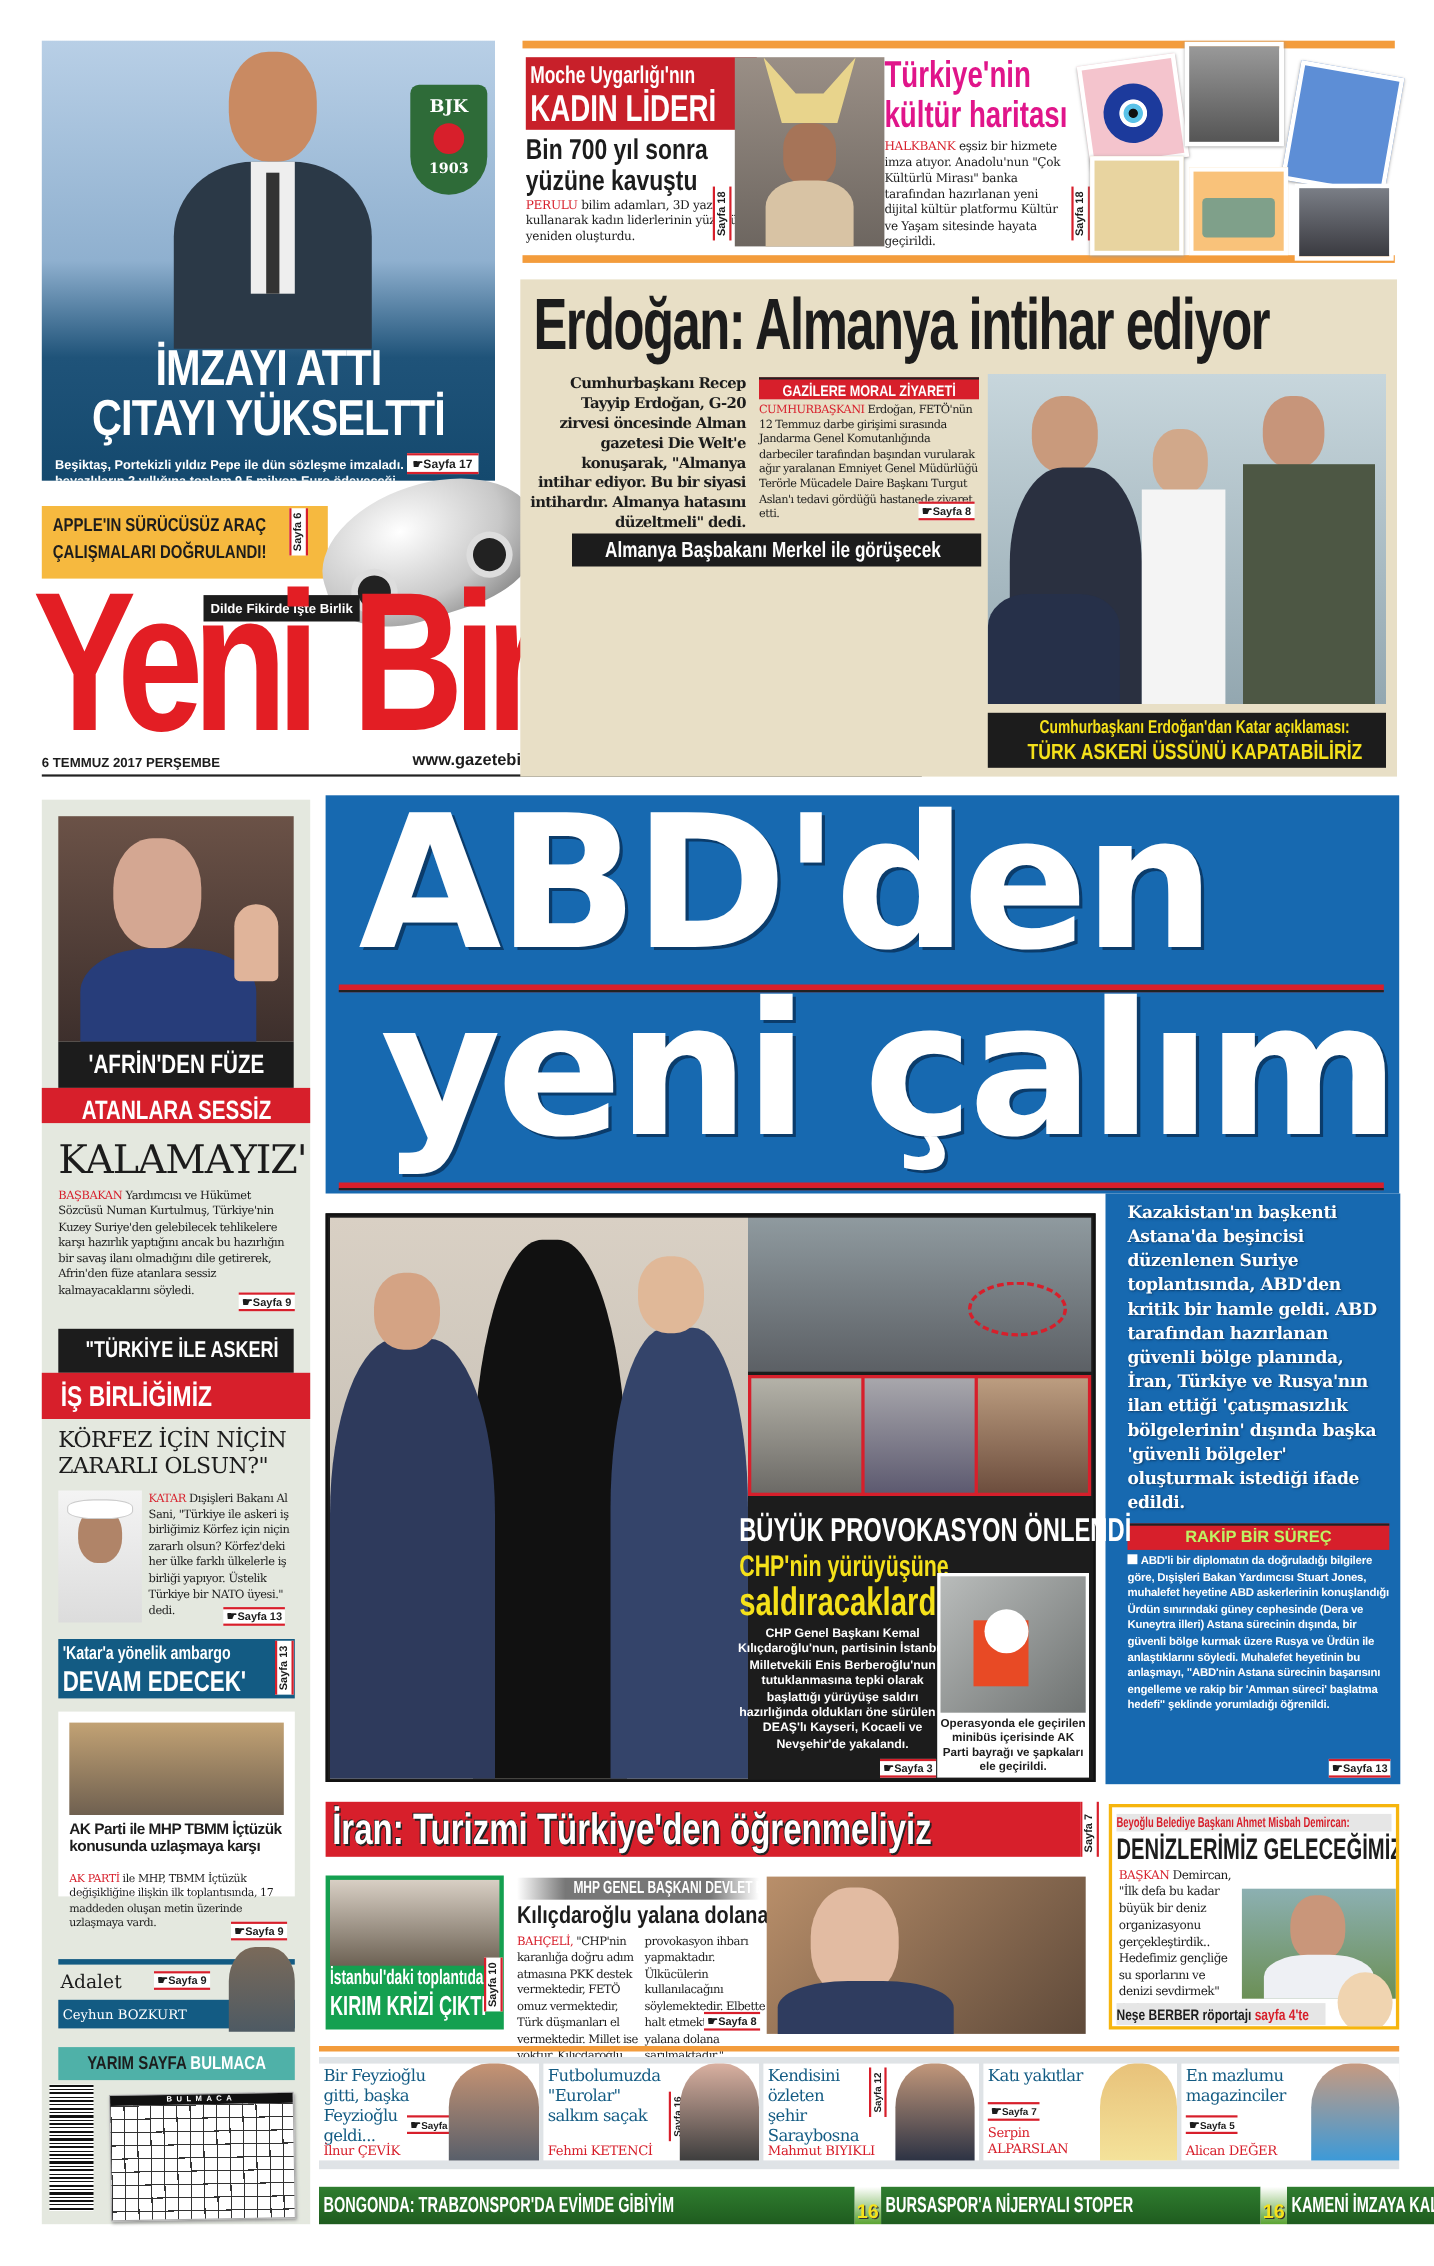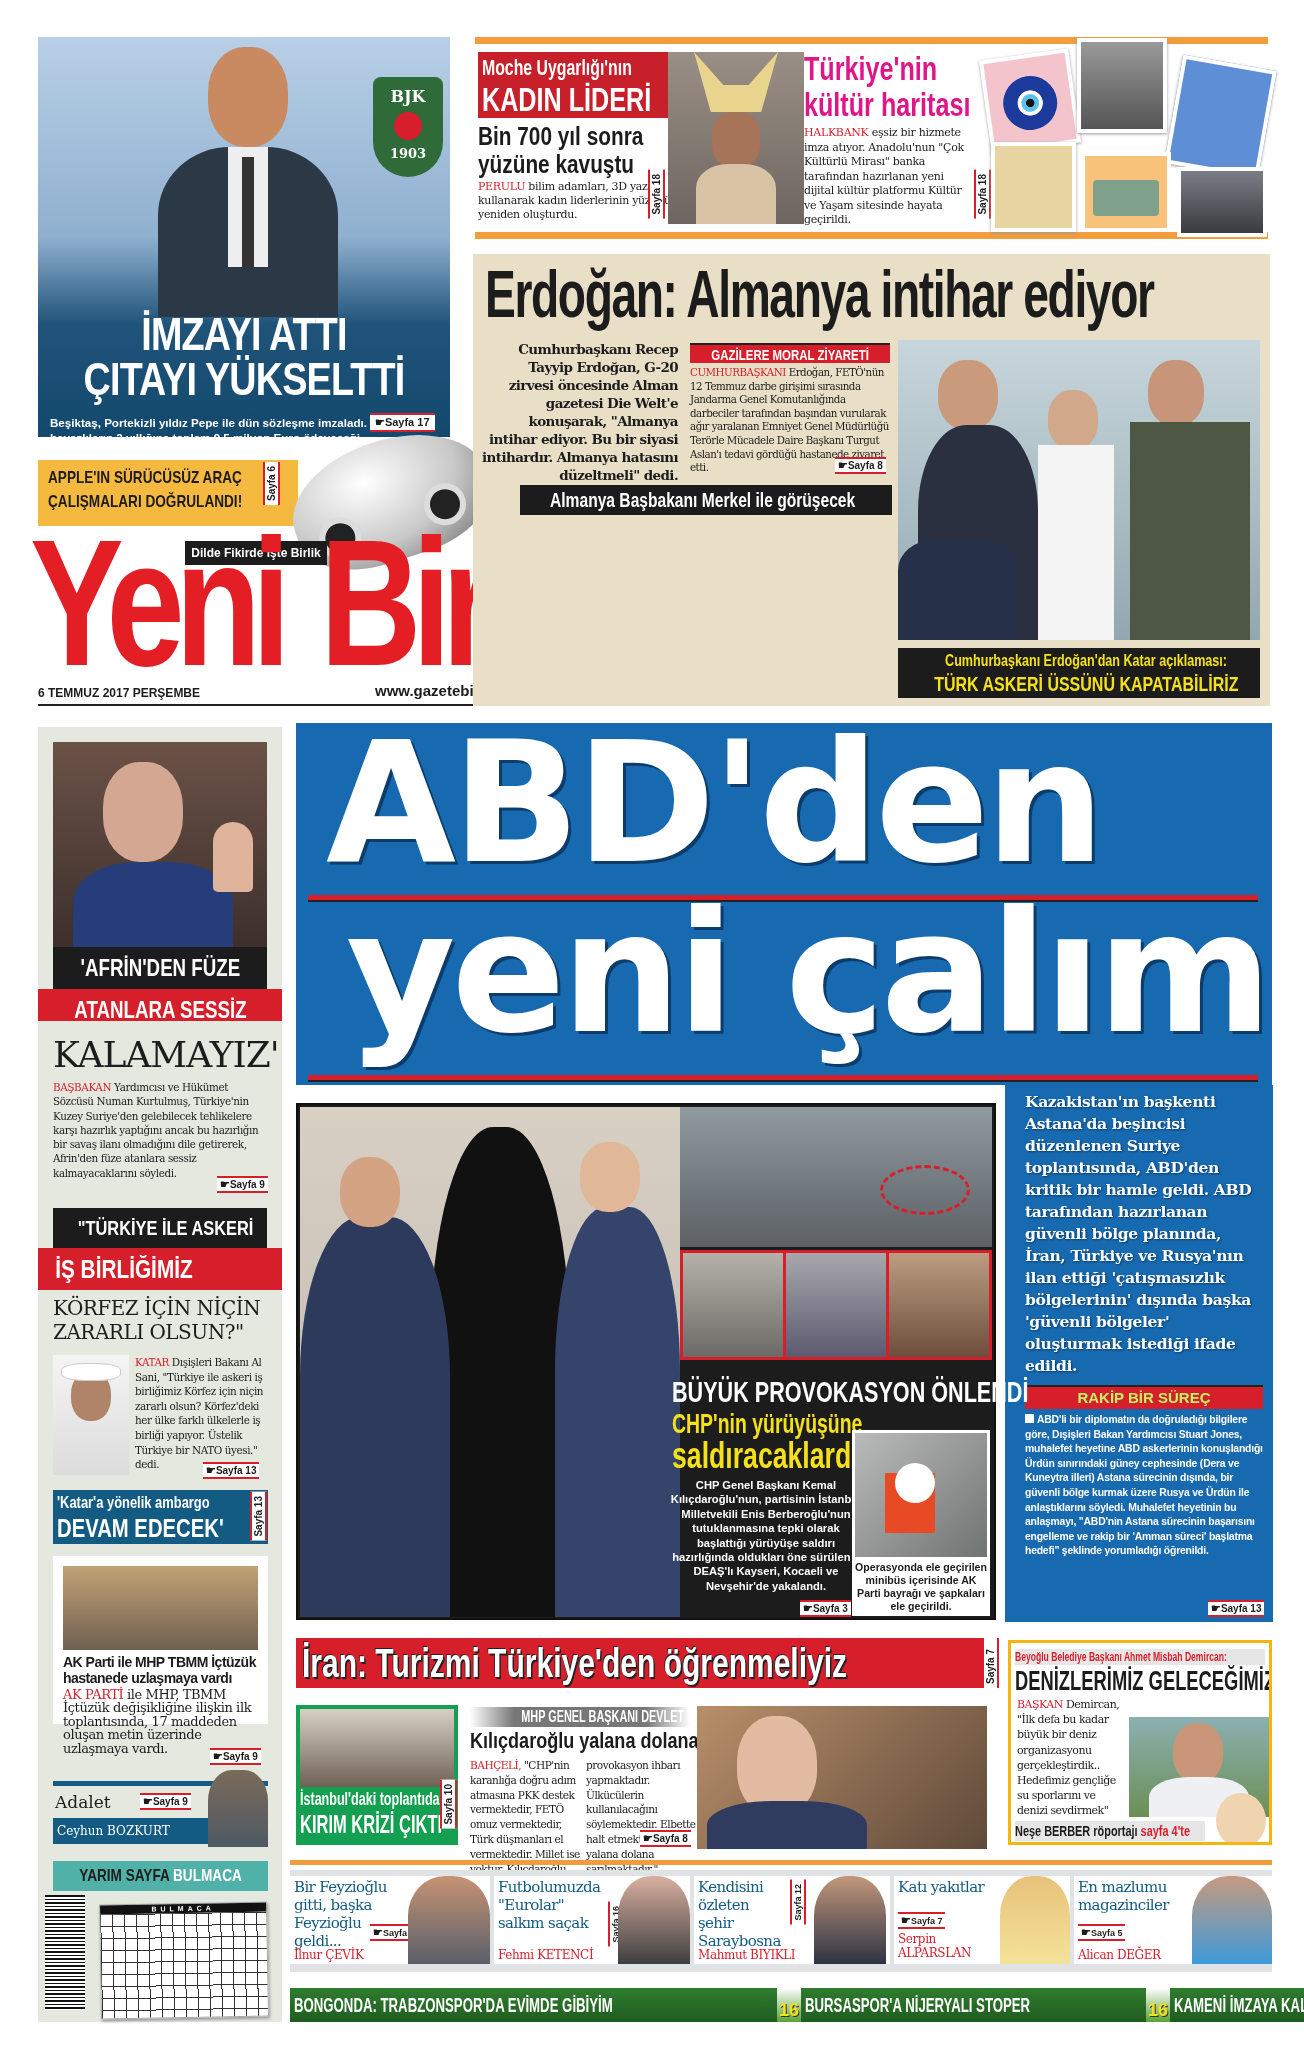--- a/index.html
+++ b/index.html
@@ -209,22 +209,22 @@
 <div class="abs" style="left:203px;top:1460px"><span class="sayfa" style="font-size:10px;padding:0 3px">Sayfa 13</span></div>
 
 <div class="abs" style="left:53px;top:1490px;width:215px;height:54px;background:#135b83;padding:2px 4px;color:#fff;font-weight:700;white-space:nowrap">
   <span style="display:block;font-size:17px;line-height:22px;transform:scaleX(0.76);transform-origin:left top">'Katar'a yönelik ambargo</span>
   <span style="display:block;font-size:26px;line-height:28px;transform:scaleX(0.78);transform-origin:left top">DEVAM EDECEK'</span>
 </div>
 <div class="abs vsayfa" style="left:250px;top:1492px;font-size:10px">Sayfa 13</div>
 
 <div class="abs" style="left:53px;top:1556px;width:215px;height:168px;background:#fff;padding:10px 10px 0 10px">
   <div style="height:84px;background:linear-gradient(180deg,#c2a274,#6f6050)"></div>
-  <div style="font-weight:700;font-size:14px;line-height:16px;margin-top:4px;letter-spacing:-0.5px">AK Parti ile MHP TBMM İçtüzük hastanede uzlaşmaya vardı</div>
-  <div class="serif" style="font-size:13px;line-height:13.4px;letter-spacing:-0.4px;margin-top:2px"><span class="red">AK PARTİ</span><span> ile MHP, TBMM İçtüzük değişikliğine ilişkin ilk toplantısında, 17 maddeden oluşan metin üzerinde uzlaşmaya vardı.</span></div>
+  <div style="font-weight:700;font-size:14px;line-height:16px;margin-top:4px;letter-spacing:-0.5px">AK Parti ile MHP TBMM İçtüzük konusunda uzlaşmaya karşı</div>
+  <div class="serif" style="font-size:10px;line-height:13.4px;letter-spacing:-0.4px;margin-top:16px"><span class="red">AK PARTİ</span><span> ile MHP, TBMM İçtüzük değişikliğine ilişkin ilk toplantısında, 17 maddeden oluşan metin üzerinde uzlaşmaya vardı.</span></div>
 </div>
 <div class="abs" style="left:210px;top:1746px"><span class="sayfa" style="font-size:10px;padding:0 3px">Sayfa 9</span></div>
 
 <div class="abs" style="left:53px;top:1781px;width:215px;height:66px;border-top:5px solid #135b83;background:#e4e8df">
   <div class="serif" style="font-size:17px;line-height:32px;padding-left:2px">Adalet</div>
   <div class="serif" style="background:#135b83;color:#fff;font-size:12px;line-height:26px;padding-left:4px">Ceyhun BOZKURT</div>
 </div>
 <div class="abs" style="left:140px;top:1791px"><span class="sayfa" style="font-size:10px;padding:0 3px">Sayfa 9</span></div>
 <div class="abs" style="left:208px;top:1770px;width:60px;height:77px;background:linear-gradient(180deg,#7a6a5a,#4e5a63);border-radius:40% 40% 0 0"></div>
 

